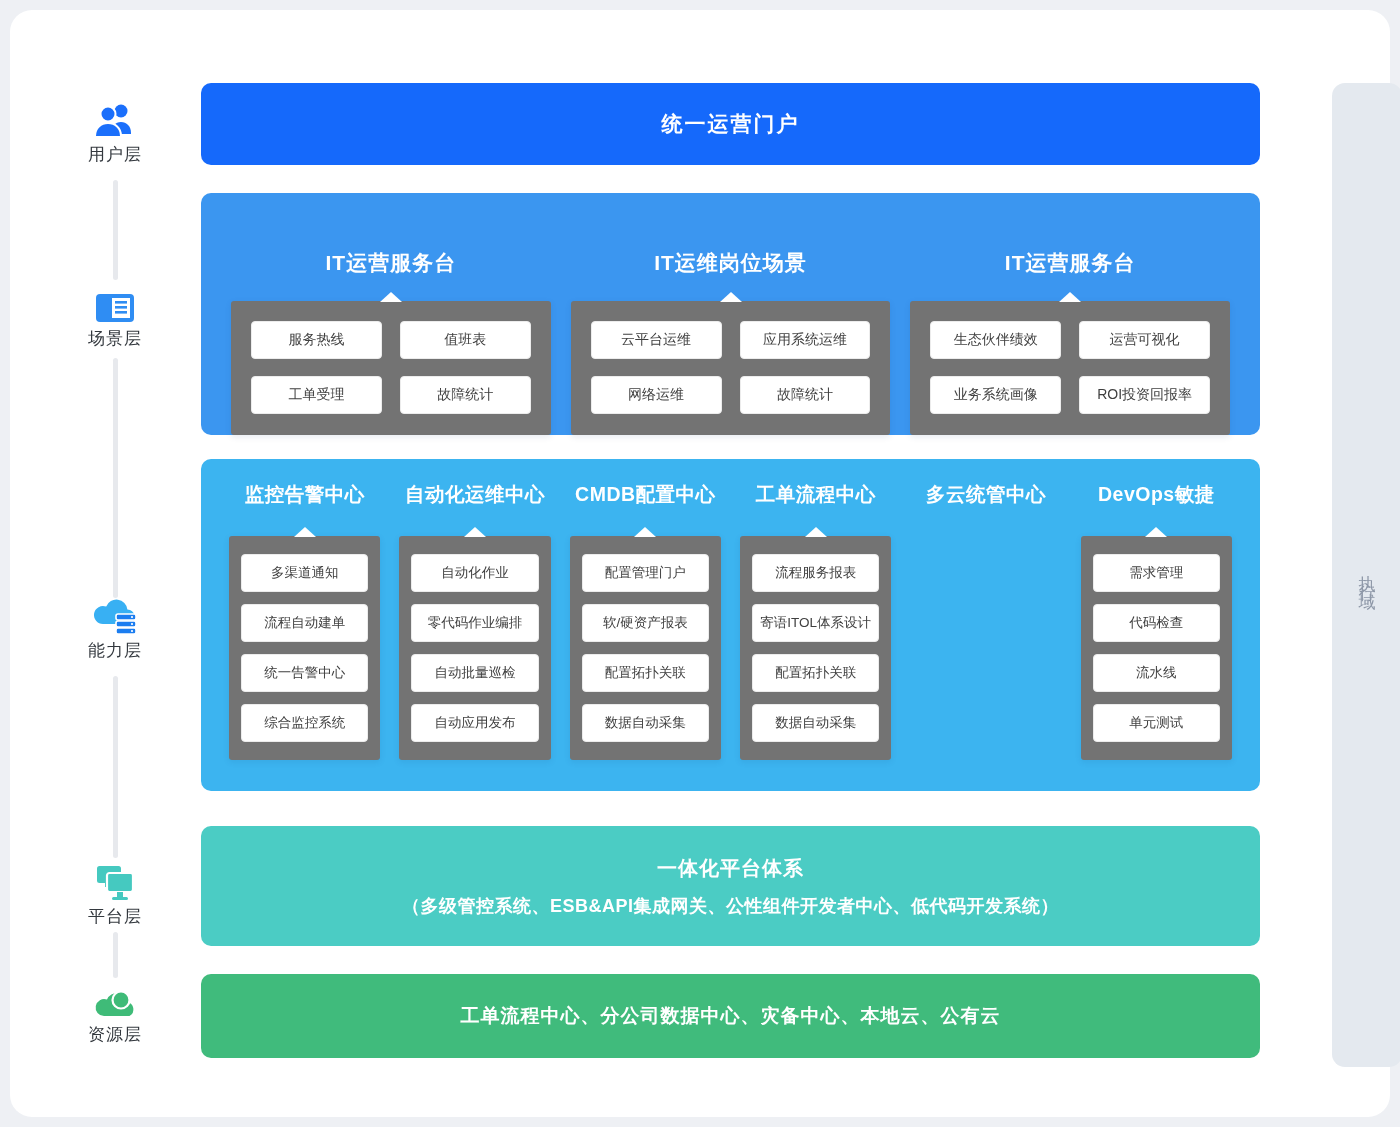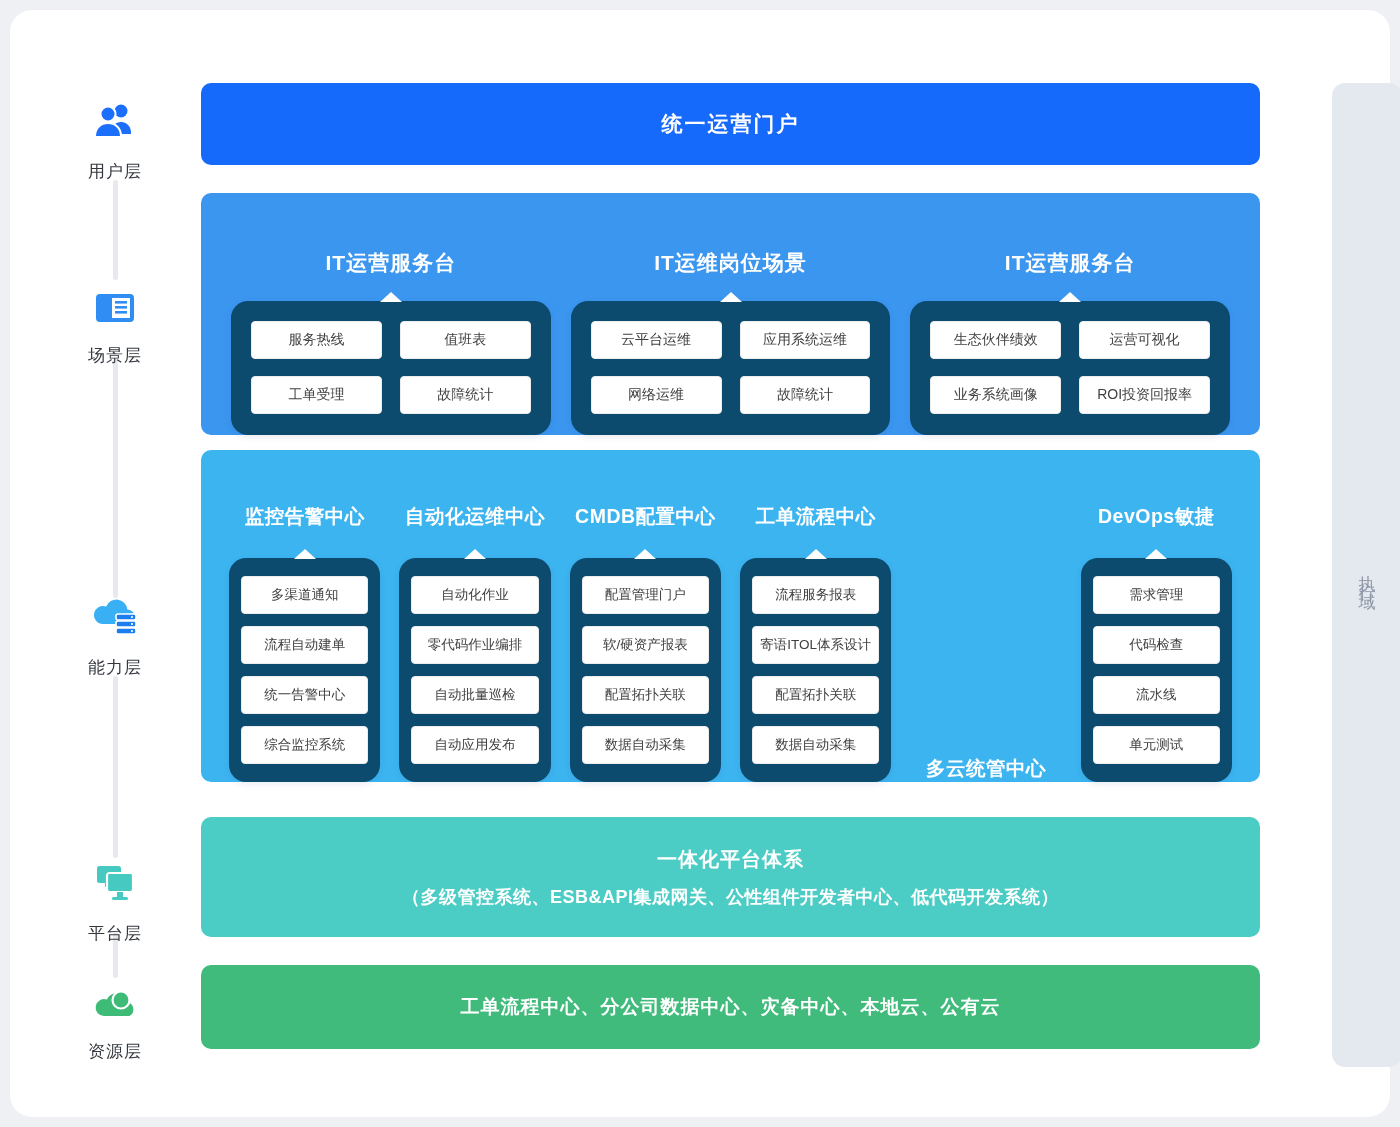--- a/index.html
+++ b/index.html
@@ -8,44 +8,44 @@
   .page { position:relative; width:1400px; height:1127px; background:#eef0f4; overflow:hidden; }
   .canvas { position:absolute; left:10px; top:10px; right:10px; bottom:10px; background:#ffffff; border-radius:22px; }
 
   
   .rail { position:absolute; left:0; top:0; width:190px; height:100%; }
   .rail-line { position:absolute; left:103px; width:5px; background:#e7e9ed; border-radius:3px; }
   .line1 { top:170px; height:100px; }
   .line2 { top:348px; height:240px; }
   .line3 { top:666px; height:182px; }
   .line4 { top:922px; height:46px; }
-  .layer { position:absolute; left:0; width:210px; display:flex; flex-direction:column; align-items:center; gap:20px; }
+  .layer { position:absolute; left:0; width:210px; display:flex; flex-direction:column; align-items:center; gap:3px; }
   .layer-users { top:92px; } .layer-scene { top:276px; } .layer-cap { top:588px; }
   .layer-plat { top:854px; } .layer-res { top:972px; }
   .layer-label { font-size:17px; color:#33383e; letter-spacing:1px; }
 
   
   .main { position:absolute; left:191px; top:73px; width:1059px; display:flex; flex-direction:column; }
   .banner { height:82px; background:#1569fb; border-radius:10px; display:flex; align-items:center; justify-content:center;
             color:#fff; font-size:21px; font-weight:bold; letter-spacing:2px; }
 
   .sect2 { margin-top:28px; height:242px; background:#3b96f0; border-radius:10px;
            display:flex; gap:20px; padding:22px 30px 0 30px; }
   .group { flex:1; display:flex; flex-direction:column;justify-content:flex-end; }
   .group-title { text-align:center; color:#fff; font-size:21px; font-weight:bold; letter-spacing:1px; }
-  .white-card { position:relative; margin-top:24px; background:#0c4a6e; border-radius:17px;
+  .white-card { position:relative; margin-top:24px; background:#737373; border-radius:3px;
                 box-shadow:0 2px 6px rgba(20,60,120,.10); }
   .notch::before { content:""; position:absolute; top:-9px; left:50%; transform:translateX(-50%);
                    border-left:11px solid transparent; border-right:11px solid transparent; border-bottom:10px solid #fff; }
   .grid2 { height:134px; display:grid; grid-template-columns:1fr 1fr; gap:16px 18px; padding:20px; }
   .item { display:flex; align-items:center; justify-content:center; border:1px solid #ececec; border-radius:4px;
           font-size:14px; color:#404040; background:#fff; white-space:nowrap; height:38px; }
 
-  .sect3 { margin-top:15px; height:332px; background:#3cb4f0; border-radius:10px;
-           display:flex; gap:19px; padding:22px 28px 0 28px;align-items:flex-end; }
+  .sect3 { margin-top:24px; height:332px; background:#3cb4f0; border-radius:10px;
+           display:flex; gap:19px; padding:22px 28px 0 28px; }
   .col { flex:1; display:flex; flex-direction:column; }
   .col-title { text-align:center; color:#fff; font-size:19.5px; font-weight:bold; white-space:nowrap; letter-spacing:.5px; }
   .col-card { margin-top:28px; padding:18px 12px; display:flex; flex-direction:column; gap:12px; }
   .col-card .item { font-size:13.5px; padding:0 4px; }
 
   .sect4 { margin-top:35px; height:120px; background:#4bccc4; border-radius:10px;
            display:flex; flex-direction:column; align-items:center; justify-content:center; gap:12px; color:#fff; }
   .sect4-title { font-size:20px; font-weight:bold; letter-spacing:1px; }
   .sect4-sub { font-size:18px; font-weight:bold; letter-spacing:.5px; }
 

